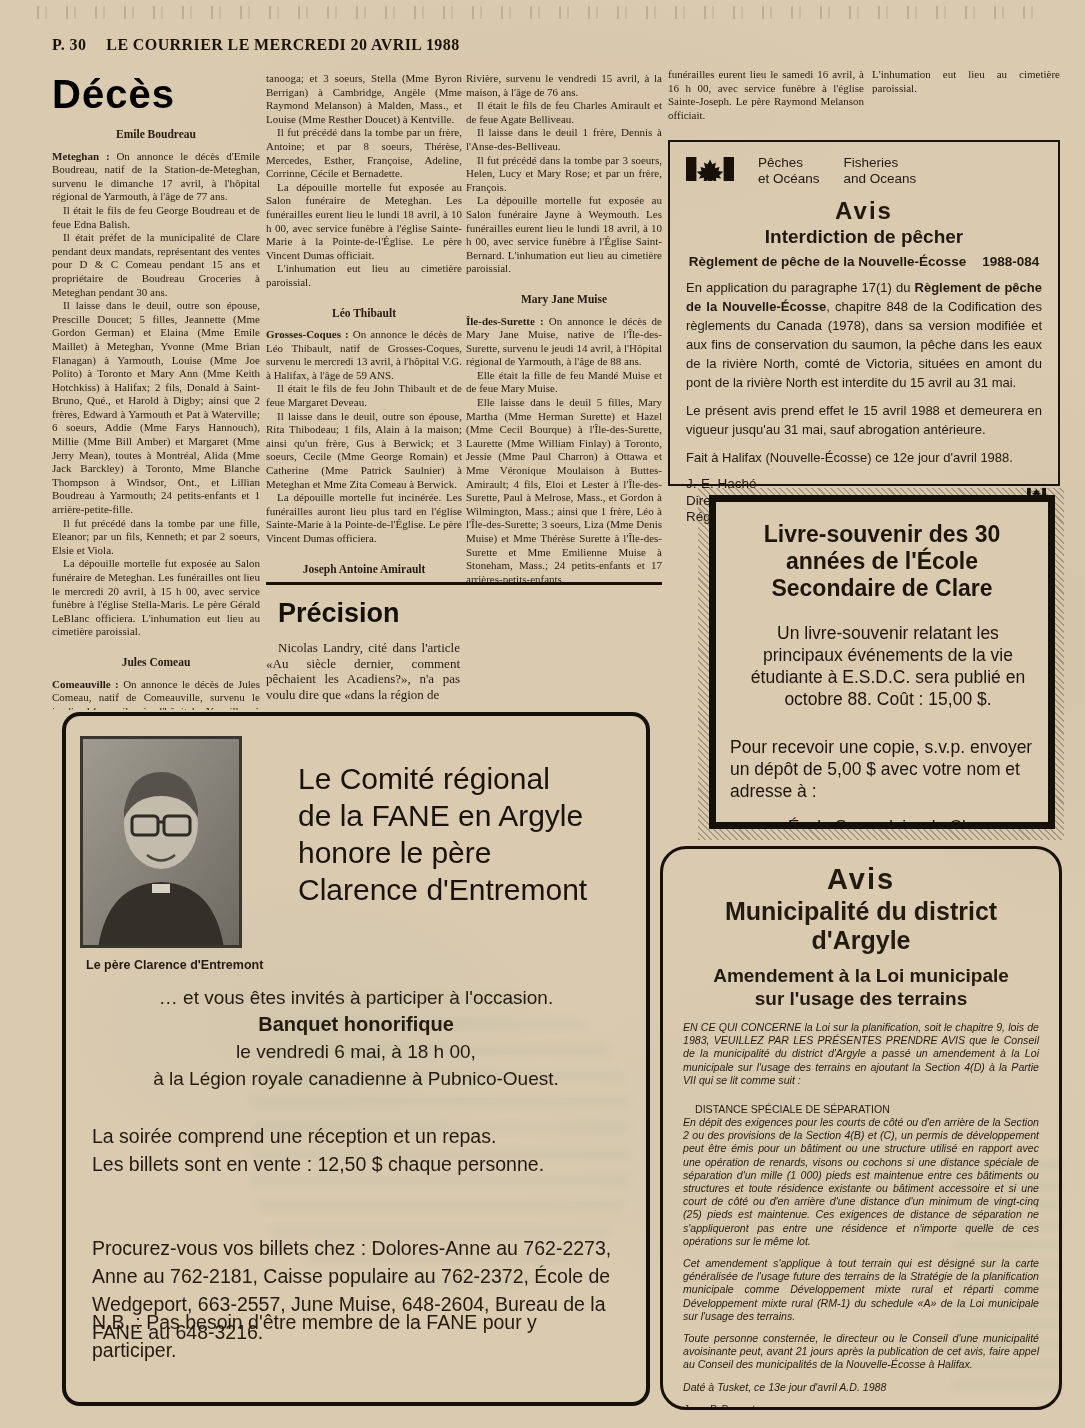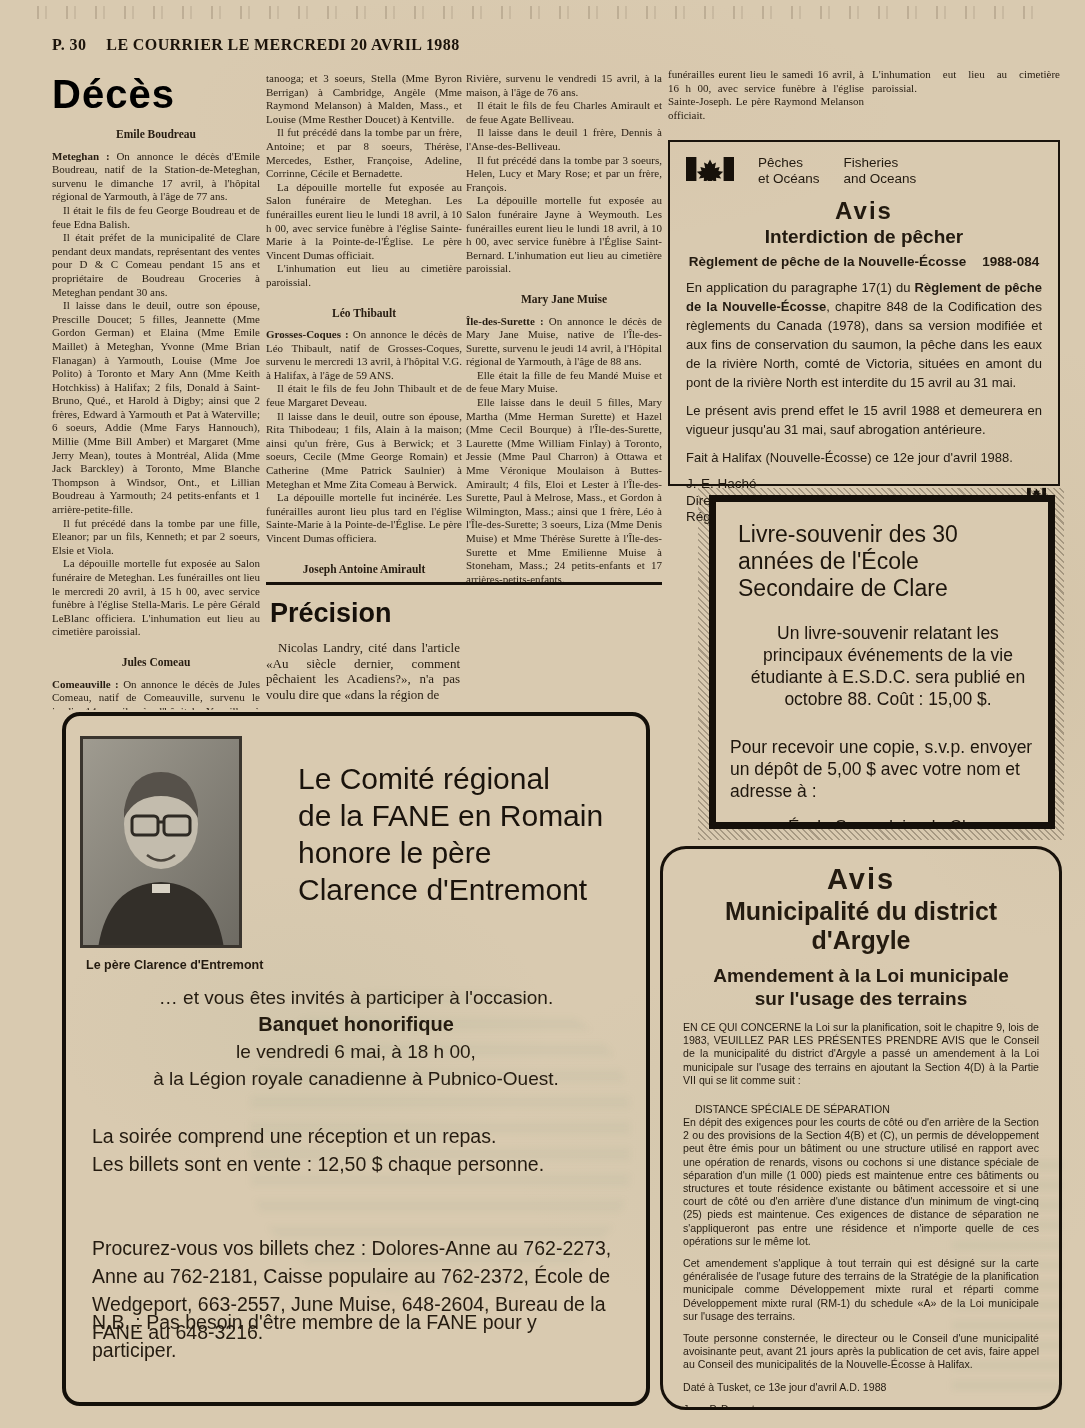--- a/index.html
+++ b/index.html
@@ -30,21 +30,21 @@
   .deces-title{font:bold 40px/1 "Liberation Sans",sans-serif;color:#000000;margin:0 0 14px;letter-spacing:1px;}
   .oh{font-weight:bold;text-align:center;font-size:11.5px;margin:17px 0 8px;}
   .oh.first{margin-top:4px;}
   .op{margin:0;}
   .ind{text-indent:11px;}
   
   .precision{position:absolute;left:266px;top:582px;width:396px;}
   .prule{height:3px;background:#17110a;margin-bottom:8px;}
   .pcols{display:flex;gap:8px;}
   .pcol{width:194px;font-size:13px;line-height:15.4px;text-align:justify;}
-  .ptitle{font:bold 27px/1.05 "Liberation Sans",sans-serif;color:#16100a;margin:6px 4px 13px;}
+  .ptitle{font:bold 27px/1.05 "Liberation Sans",sans-serif;color:#16100a;margin:6px 12px 13px;}
   .pc2{padding-top:24px;}
   .pp{margin:0;text-indent:12px;}
   
   .fish{position:absolute;left:668px;top:140px;width:392px;height:346px;border:2px solid #1a140d;
         padding:13px 16px;box-sizing:border-box;font-family:"Liberation Sans",sans-serif;color:#221a10;}
   .fish-head{display:flex;align-items:flex-start;gap:24px;}
   .flag{width:48px;height:24px;flex:none;margin-top:2px;}
   .dept{font-size:13.5px;line-height:16px;}
   .fc{text-align:center;font-weight:bold;}
   .f-avis{font-size:24px;letter-spacing:2px;margin-top:10px;font-weight:800;}
@@ -54,21 +54,21 @@
   .fish p{font-size:13px;line-height:19px;margin:9px 0 0;text-align:justify;}
   .fish-foot{display:flex;justify-content:space-between;align-items:flex-end;margin-top:9px;}
   .sig{font-size:13.5px;line-height:16.5px;}
   .wordmark{font:600 30px "Liberation Serif",serif;position:relative;padding-right:12px;color:#16100a;}
   .wm-flag{position:absolute;right:-4px;top:-5px;width:19px;height:10px;}
   
   .livre-wrap{position:absolute;left:698px;top:488px;width:366px;height:352px;box-sizing:border-box;
      padding:7px 9px 11px 11px;background:repeating-linear-gradient(45deg, rgba(50,40,26,.30) 0 1.5px, transparent 1.5px 4.5px);}
   .livre{width:100%;height:100%;box-sizing:border-box;background:#d9cab0;border:7px solid #15100a;
          padding:15px 14px;font-family:"Liberation Sans",sans-serif;color:#1e160d;overflow:hidden;}
-  .livre-title{text-align:left;font-size:23px;font-weight:400;line-height:27px;margin:4px 8px 20px;}
+  .livre-title{text-align:center;font-size:23px;font-weight:700;line-height:27px;margin:4px 8px 20px;}
   .livre p{font-size:17.5px;line-height:22px;margin:0 0 14px;}
   .livre .p1{margin-left:12px;margin-bottom:26px;text-align:center;}
   .addr{margin:0 0 0 58px;font-size:17px;line-height:21.5px;}
   
   .fane{position:absolute;left:62px;top:712px;width:588px;height:694px;border:4px solid #14100a;
         border-radius:18px;box-sizing:border-box;font-family:"Liberation Sans",sans-serif;color:#241b10;}
   .fphoto{position:absolute;left:14px;top:20px;width:162px;height:212px;}
   .fcaption{position:absolute;left:20px;top:242px;font-size:12.5px;font-weight:bold;}
   .fheadline{position:absolute;left:232px;top:44px;width:350px;font-size:30px;line-height:37px;color:#1a130c;}
   .fcenter{position:absolute;left:0;top:268px;width:100%;text-align:center;font-size:19px;line-height:27px;}
@@ -76,21 +76,21 @@
   .fpara1{position:absolute;left:26px;top:406px;font-size:19.5px;line-height:28px;}
   .fpara2{position:absolute;left:26px;top:478px;width:548px;font-size:19.5px;line-height:28px;margin-top:40px;}
   .fnb{position:absolute;left:26px;top:592px;width:520px;font-size:19.5px;line-height:28px;}
   
   .argyle{position:absolute;left:660px;top:846px;width:402px;height:564px;border:3px solid #17110a;
           border-radius:26px;box-sizing:border-box;padding:14px 20px;overflow:hidden;
           font-family:"Liberation Sans",sans-serif;color:#241b10;}
   .a-t1{text-align:center;font-size:29px;font-weight:800;letter-spacing:2px;}
   .a-t2{text-align:center;font-size:25px;font-weight:800;margin-top:1px;}
   .a-t3{text-align:center;font-size:19px;font-weight:bold;line-height:23px;margin:9px auto 11px;width:330px;}
-  .argyle p{font-size:10.6px;line-height:13.2px;text-align:justify;margin:0 0 9px;}
+  .argyle p{font-size:10.6px;line-height:13.2px;text-align:justify;margin:0 0 9px;font-style:italic;}
   .a-sub{margin-left:12px;}
   .a-h{font-size:10.6px;margin:16px 0 1px 12px;}
   .a-plain{text-align:left !important;}
   .a-sig{margin-bottom:0 !important;}
 </style>
 </head>
 <body>
 
 <div class="page">
   <div class="noise"></div>
@@ -226,21 +226,21 @@
         <line x1="78" y1="86" x2="84" y2="86"></line>
       </g>
       <path d="M67 119 q14 11 28 0" stroke="#4a443c" fill="none" stroke-width="2.5"></path>
       <path d="M18 212 q10 -64 63 -66 q53 2 63 66 z" fill="#332f29"></path>
       <rect x="72" y="148" width="18" height="9" fill="#d8d2c4"></rect>
       <rect x="1.5" y="1.5" width="159" height="209" fill="none" stroke="#3a352e" stroke-width="3"></rect>
     </svg>
     <div class="fcaption">Le père Clarence d'Entremont</div>
     <div class="fheadline">
       <div>Le Comité régional</div>
-      <div>de la FANE en Romain</div>
+      <div>de la FANE en Argyle</div>
       <div>honore le père</div>
       <div>Clarence d'Entremont</div>
     </div>
     <div class="fcenter">
       <div>… et vous êtes invités à participer à l'occasion.</div>
       <div class="fb">Banquet honorifique</div>
       <div>le vendredi 6 mai, à 18 h 00,</div>
       <div>à la Légion royale canadienne à Pubnico-Ouest.</div>
     </div>
     <div class="fpara1">

